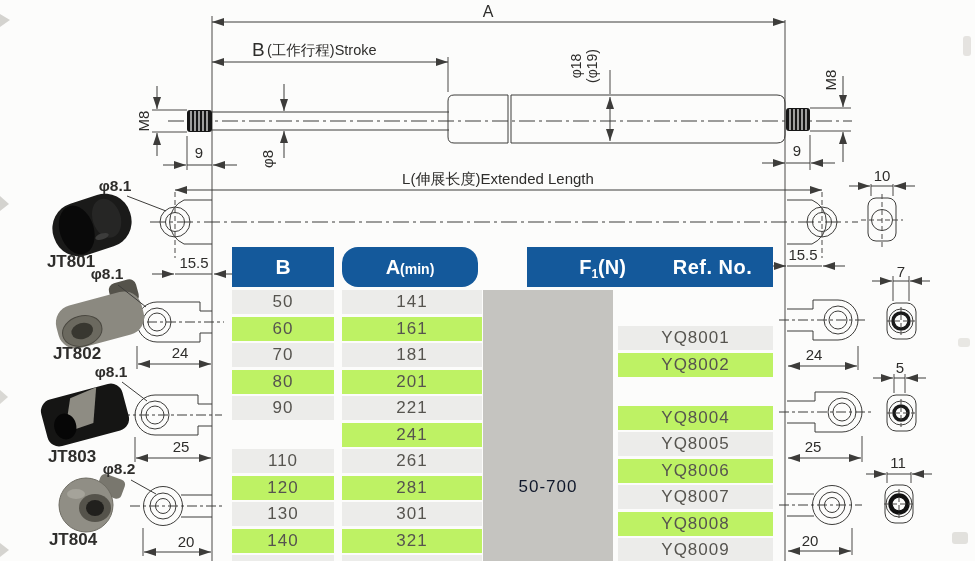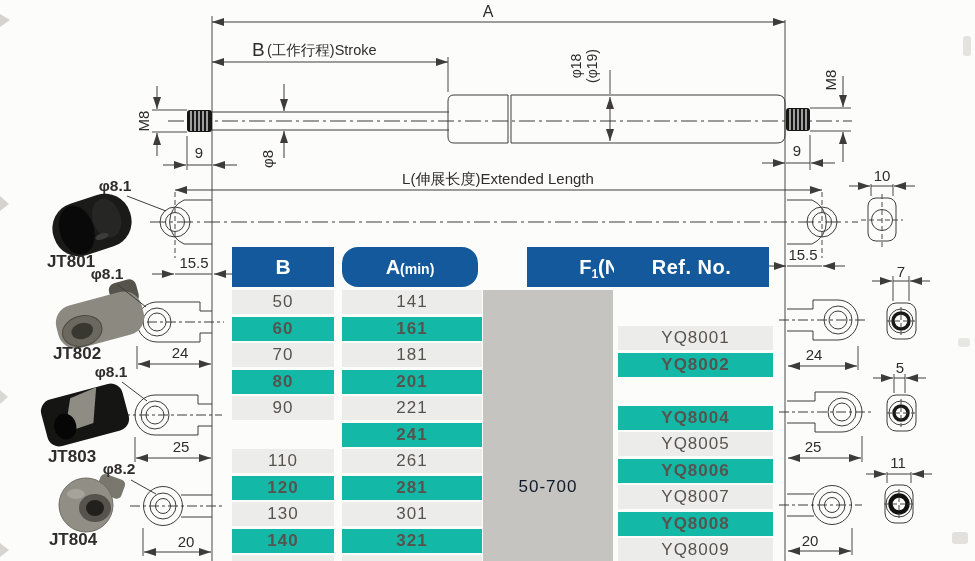--- a/index.html
+++ b/index.html
@@ -13,26 +13,26 @@
   .dsh{stroke:#4a4947;stroke-width:1;fill:none;stroke-dasharray:5 3;}
   
   .tbl{position:absolute;left:232px;top:247px;width:541px;height:314px;overflow:hidden;}
   .th{position:absolute;top:0;height:40px;background:#14599b;color:#fff;text-align:center;
       line-height:40px;font-weight:bold;font-size:20px;}
   .th .small{font-size:14px;}
   .th sub{font-size:12px;vertical-align:baseline;position:relative;top:4px;}
   .hb{left:0;width:102px;font-size:21px;}
   .ha{left:110px;width:136px;border-radius:16px;}
   .hf{left:251px;width:151px;margin-left:44px;}
-  .hr{left:382px;width:155px;letter-spacing:0.5px;}
+  .hr{left:403px;width:155px;letter-spacing:0.5px;}
   .row{position:absolute;left:0;width:503px;height:24px;}
   .cell{position:absolute;top:0;height:24px;line-height:24px;text-align:center;
         font-size:17px;color:#56544f;letter-spacing:1px;}
   .light .cell{background:#ececea;}
-  .dark .cell{background:#14b8a6;font-weight:bold;}
+  .dark .cell{background:#bef264;}
   .cb{left:0;width:102px;}
   .ca{left:110px;width:140px;}
   .cr{left:386px;width:155px;margin-top:36px;}
   .fmerge{position:absolute;left:251px;top:43px;width:130px;height:271px;background:#c5c4c0;}
   .fmerge span{position:absolute;top:187px;left:0;width:100%;text-align:center;
                font-size:17px;color:#0f172a;letter-spacing:1px;line-height:20px;}
 </style>
 </head>
 <body>
 

